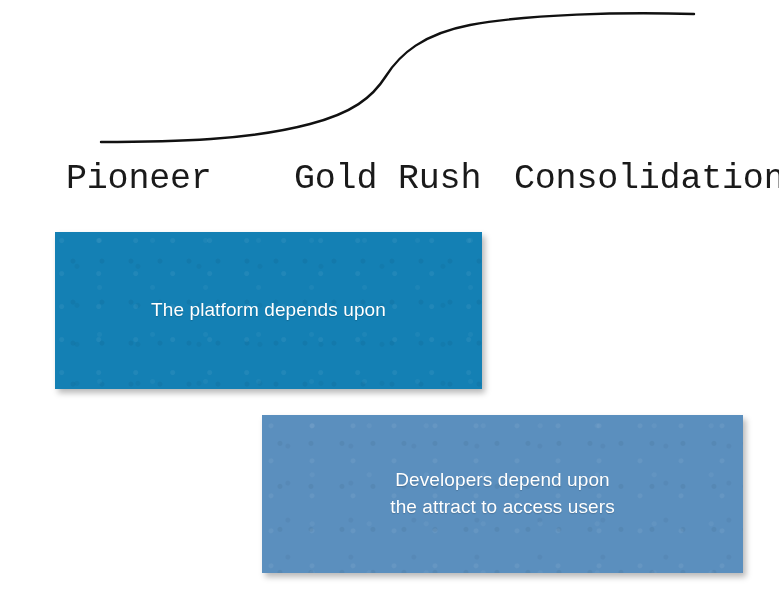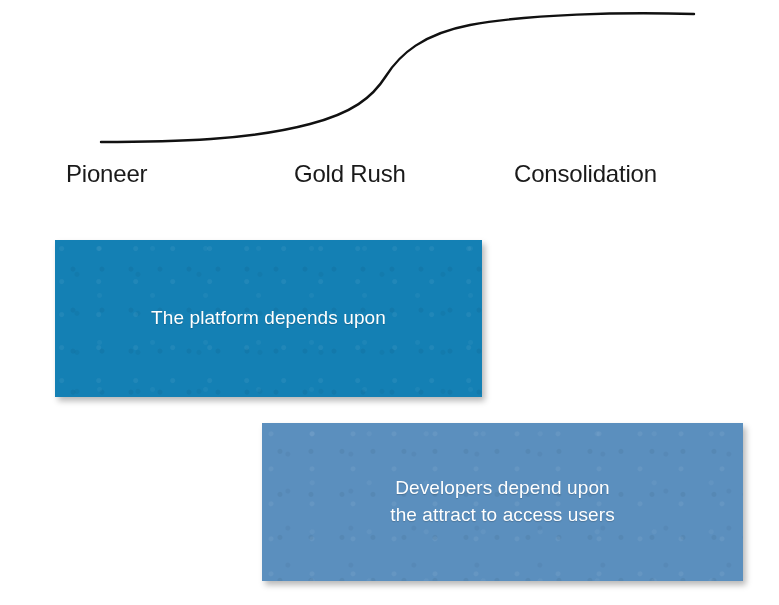--- a/index.html
+++ b/index.html
@@ -32,22 +32,22 @@
   }
   #curve-wrap svg {
     display: block;
     width: 779px;
     height: 160px;
   }
 
   
   .stage-label {
     position: absolute;
-    font-family: Liberation Sans, sans-serif;
-    font-size: 24px;
+    font-family: Liberation Mono, monospace;
+    font-size: 35px;
     font-weight: 400;
     line-height: 1;
     color: #1a1a1a;
     white-space: nowrap;
     letter-spacing: -0.2px;
     text-align: center;
   }
   #stage-pioneer       { left: 66px;  top: 162px; }
   #stage-gold-rush     { left: 294px; top: 162px; }
   #stage-consolidation { left: 514px; top: 162px; }
@@ -61,21 +61,20 @@
     justify-content: center;
     text-align: center;
     color: #ffffff;
     font-family: "Liberation Sans", sans-serif;
     font-size: 19px;
     line-height: 1.42;
     letter-spacing: 0.1px;
     box-shadow: 3px 4px 6px rgba(0, 0, 0, 0.28);
     
     background-repeat: repeat;
-    margin-top: 8px;
   }
   .callout .callout-text {
     display: block;
     padding: 0 14px;
     text-shadow: 0 1px 1px rgba(0, 0, 0, 0.18);
   }
   .callout .line { display: block; }
 
   #callout-platform {
     left: 55px;

